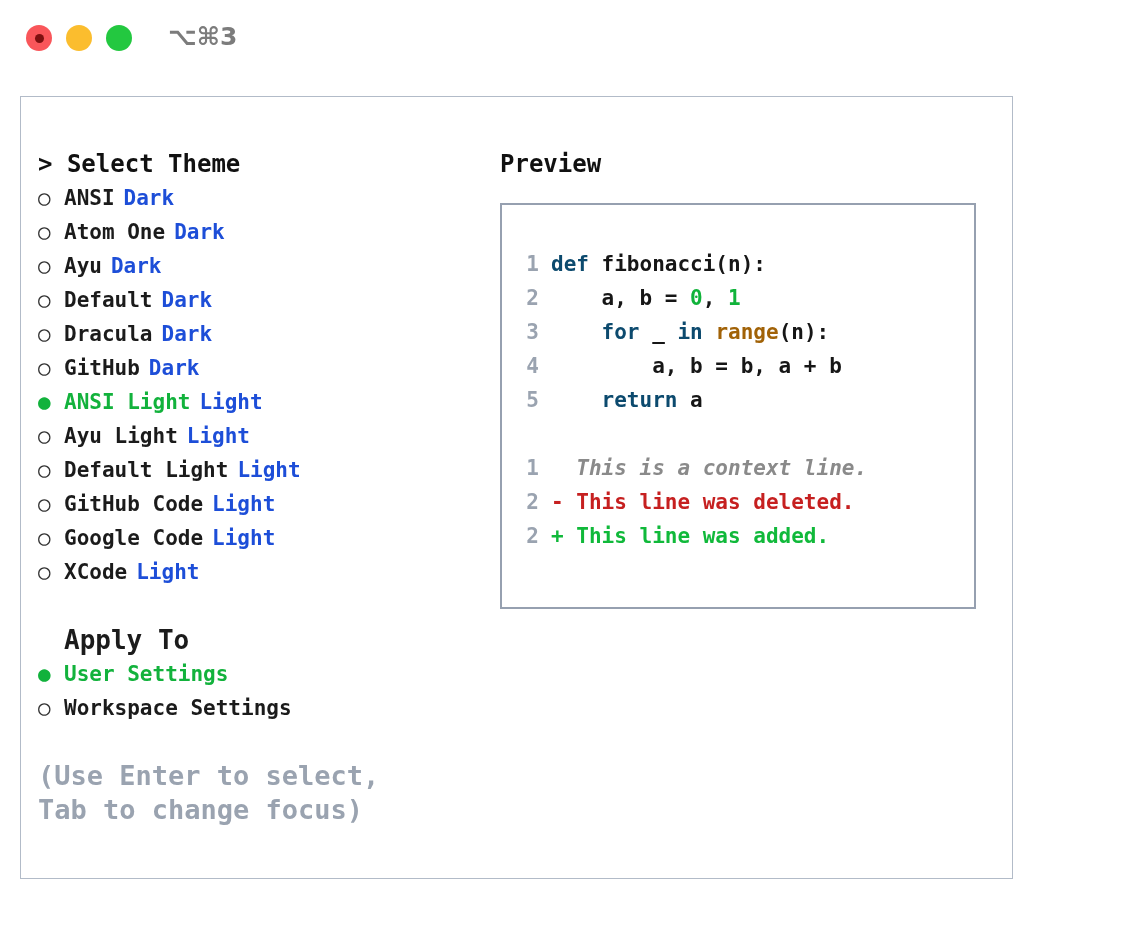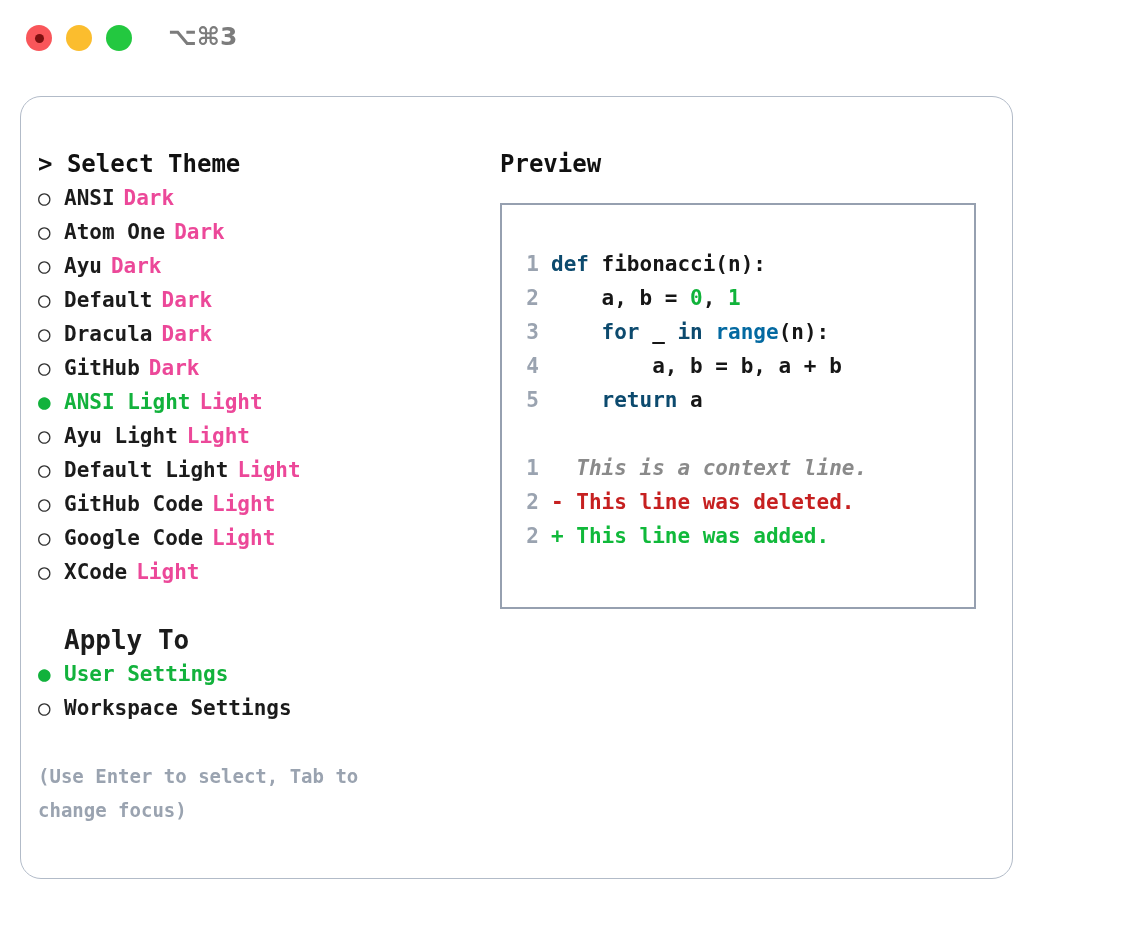--- a/index.html
+++ b/index.html
@@ -71,21 +71,21 @@
   }
 
   
   .card {
     position: absolute;
     left: 20px;
     top: 96px;
     width: 993px;
     height: 783px;
     border: 1px solid #b2bbc8;
-    border-radius: 21px;
+    border-radius: 0;
     background: #ffffff;
     box-sizing: border-box;
   }
 
   
   .left-pane {
     position: absolute;
     left: 17px;
     top: 50px;
     width: 430px;
@@ -116,40 +116,40 @@
     color: #333333;
   }
   .marker.selected { color: #12b23c; }
   .label {
     color: #1b1b1b;
     font-weight: bold;
     text-align: center;
   }
   .row.selected .label { color: #12b23c; }
   .variant {
-    color: #ec4899;
+    color: #1d4ed8;
     font-weight: bold;
     margin-left: 9px;
   }
 
   .section-gap { height: 34px; }
 
   .section-heading {
     font-size: 26px;
     color: #1b1b1b;
     font-weight: bold;
     line-height: 34px;
     height: 34px;
     padding-left: 26px;
     white-space: pre;
   }
 
   .hint {
     margin-top: 34px;
-    font-size: 19px;
+    font-size: 27px;
     color: #9aa3b0;
     line-height: 34px;
     width: 400px;
     white-space: pre-wrap;
     font-weight: bold;
   }
 
   
   .right-pane {
     position: absolute;
@@ -182,21 +182,21 @@
   }
   .lineno {
     display: inline-block;
     width: 28px;
     flex: 0 0 28px;
     text-align: right;
     color: #9aa3b0;
     margin-right: 12px;
   }
   .tok-kw   { color: #0c4a6e; }
-  .tok-fn   { color: #0369a1; margin-top: 20px; }
+  .tok-fn   { color: #a16207; margin-top: 20px; }
   .tok-num  { color: #10b33a; }
   .tok-txt  { color: #161616; }
 
   .diff-area {
     position: absolute;
     left: 9px;
     top: 246px;
     right: 4px;
   }
   .diff-ctx { color: #8a8a8a; font-style: italic; }

